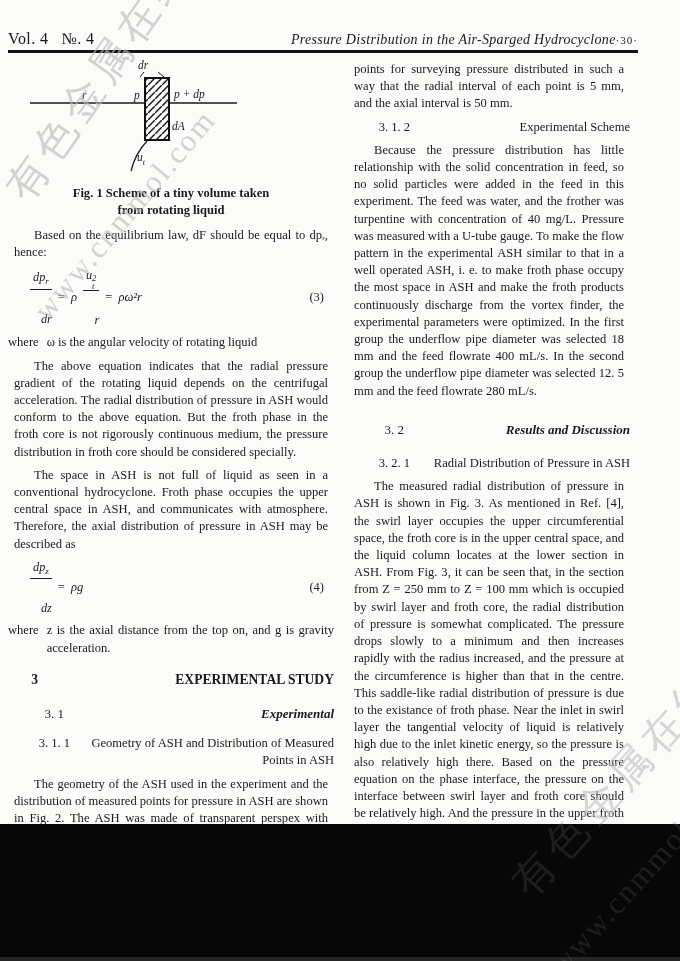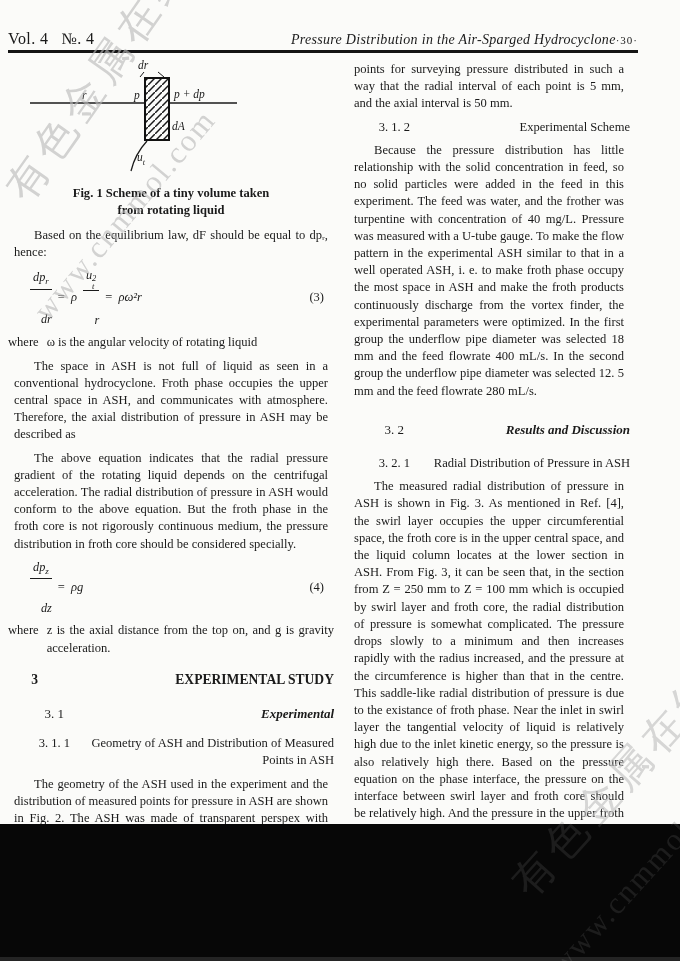--- a/index.html
+++ b/index.html
@@ -123,22 +123,22 @@
         <span class="it">ρω²r</span>
       </span>
       <span class="eq-no">(3)</span>
     </div>
 
     <div class="where">
       <span class="kw">where</span>
       <span class="rest">ω is the angular velocity of rotating liquid</span>
     </div>
 
+    <p>The above equation indicates that the radial pressure gradient of the rotating liquid depends on the centrifugal acceleration. The radial distribution of pressure in ASH would conform to the above equation. But the froth phase in the froth core is not rigorously continuous medium, the pressure distribution in froth core should be considered specially.</p>
     <p>The space in ASH is not full of liquid as seen in a conventional hydrocyclone. Froth phase occupies the upper central space in ASH, and communicates with atmosphere. Therefore, the axial distribution of pressure in ASH may be described as</p>
-    <p>The above equation indicates that the radial pressure gradient of the rotating liquid depends on the centrifugal acceleration. The radial distribution of pressure in ASH would conform to the above equation. But the froth phase in the froth core is not rigorously continuous medium, the pressure distribution in froth core should be considered specially.</p>
 
     <div class="eq">
       <span class="eq-body">
         <span class="frac">
           <span class="num"><span class="it">dp</span><sub class="it">z</sub></span>
           <span class="den it">dz</span>
         </span>
         <span class="op">=</span>
         <span class="it">ρg</span>
       </span>

